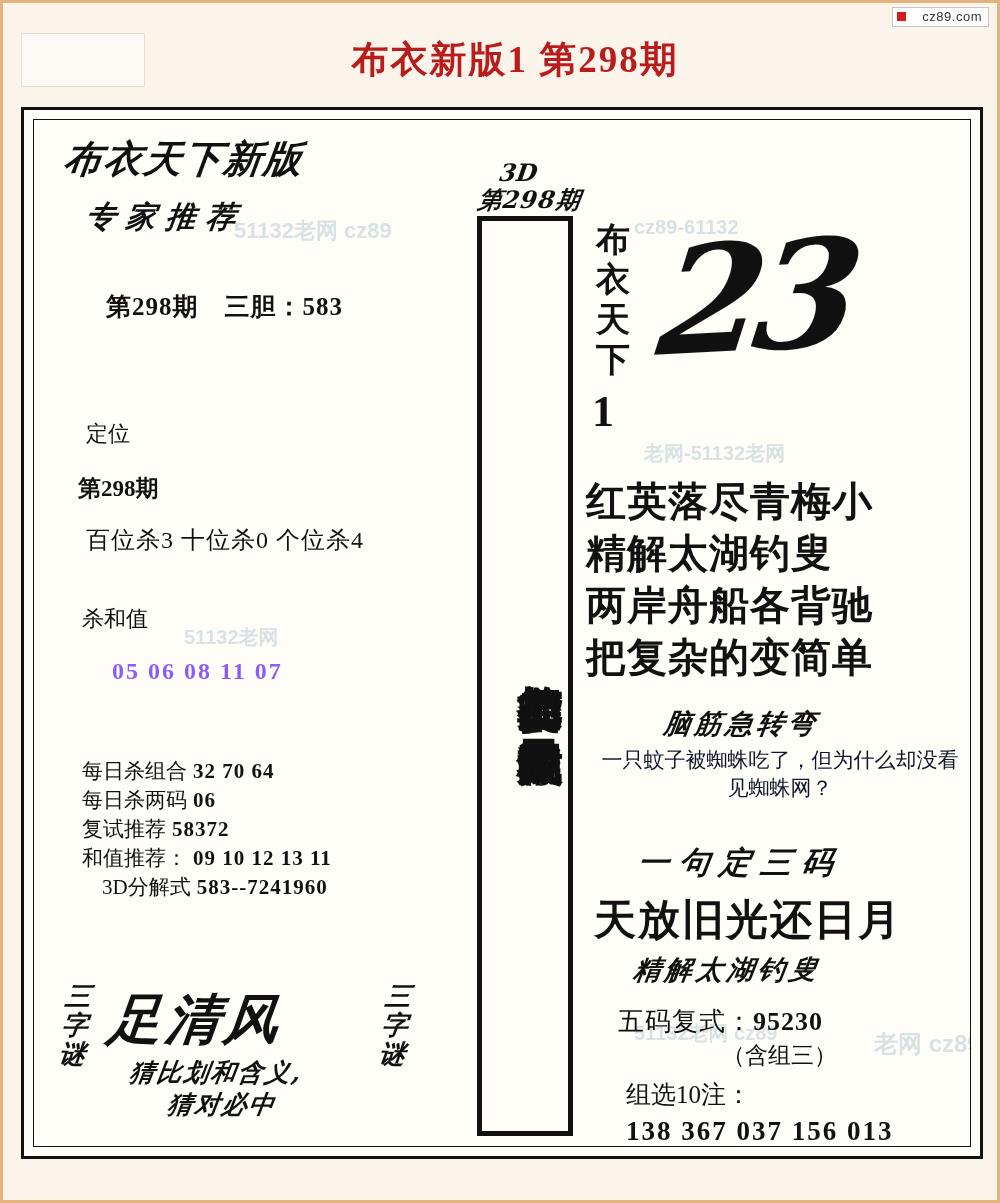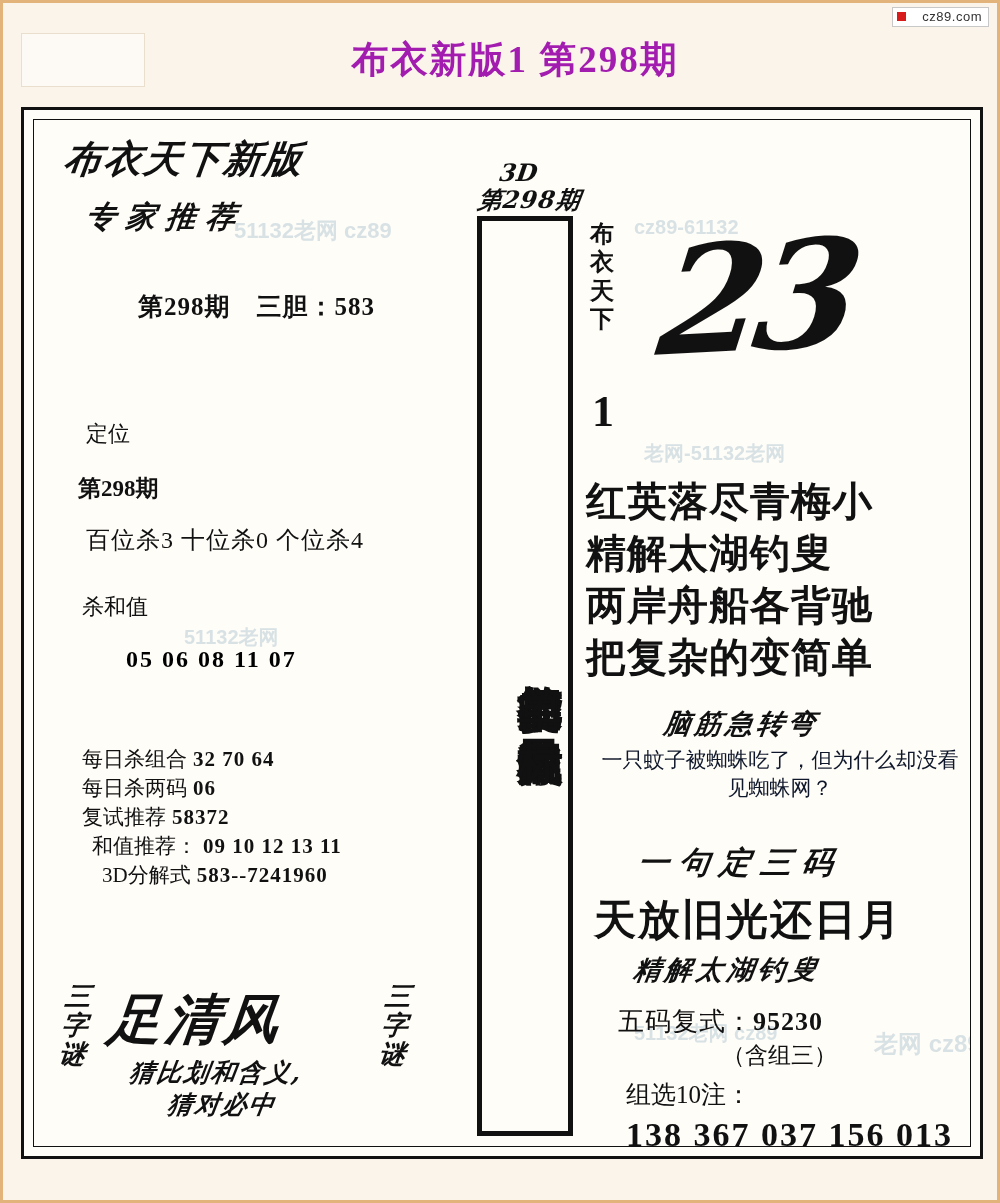--- a/index.html
+++ b/index.html
@@ -49,21 +49,21 @@
     position: absolute;
     left: 14px; top: 26px;
     width: 966px; height: 62px;
     display: flex;
     align-items: center;
     justify-content: center;
   }
   .header .title {
     font-size: 37px;
     font-weight: bold;
-    color: #a21caf;
+    color: #b91c1c;
     letter-spacing: 2px;
     margin-left: 30px;
   }
   .header-left-box {
     position: absolute;
     left: 18px; top: 30px;
     width: 122px; height: 52px;
     background: #fdfaf5;
     border: 1px solid #eadfcd;
   }
@@ -118,21 +118,21 @@
     font-style: italic;
     font-size: 30px;
     color: #111;
     letter-spacing: 10px;
     margin-top: 12px;
     margin-left: 22px;
     transform: skewX(-7deg);
   }
   .issue-line {
     margin-top: 52px;
-    margin-left: 74px;
+    margin-left: 42px;
     font-size: 25px;
     font-weight: bold;
     color: #111;
     letter-spacing: 1px;
   }
   .dingwei {
     margin-top: 96px;
     margin-left: 22px;
     font-size: 22px;
     color: #111;
@@ -145,45 +145,45 @@
     color: #111;
   }
   .kill-line {
     margin-top: 20px;
     margin-left: 22px;
     font-size: 24px;
     color: #111;
     letter-spacing: 1px;
   }
   .shahezhi {
-    margin-top: 36px;
+    margin-top: 48px;
     margin-left: 18px;
     font-size: 22px;
     color: #111;
   }
   .shahezhi-vals {
     margin-top: 24px;
-    margin-left: 62px;
+    margin-left: 48px;
     font-size: 24px;
     font-weight: bold;
-    color: #000000;
+    color: #8b5cf6;
     letter-spacing: 2px;
   }
 
   .stats {
     margin-top: 72px;
     margin-left: 18px;
     font-size: 21px;
     color: #111;
     line-height: 1.38;
   }
   .stats .row { white-space: nowrap; }
   .stats .lbl { letter-spacing: 0px; }
   .stats .val { font-weight: bold; margin-left: 6px; letter-spacing: 1px; }
-  .stats .r5 { margin-left: 10px; }
+  .stats .r5 { }
   .stats .r6 { margin-left: 20px; }
 
   .riddle-wrap {
     position: absolute;
     left: 22px; top: 856px;
     width: 400px;
     height: 170px;
   }
   .riddle-vert-l, .riddle-vert-r {
     position: absolute;
@@ -273,25 +273,25 @@
   
   .right-col {
     position: absolute;
     left: 548px; top: 78px;
     width: 388px;
   }
   .bytx-vert {
     position: absolute;
     left: 8px; top: 22px;
     width: 40px;
-    font-size: 24px;
+    font-size: 34px;
     font-weight: bold;
     color: #111;
     line-height: 1.18;
-    text-align: left;
+    text-align: right;
   }
   .bytx-num {
     position: absolute;
     left: 10px; top: 188px;
     font-size: 44px;
     font-weight: bold;
     color: #111;
   }
   .big-brush {
     position: absolute;
@@ -383,21 +383,21 @@
   }
   .zuxuan-label {
     position: absolute;
     left: 44px; top: 880px;
     font-size: 25px;
     color: #111;
   }
   .zuxuan-l1 {
     position: absolute;
     left: 44px; top: 918px;
-    font-size: 34px;
+    font-size: 27px;
     font-weight: bold;
     color: #111;
     letter-spacing: 2px;
     white-space: nowrap;
   }
 </style>
 </head>
 <body>
 
 <div class="page">

